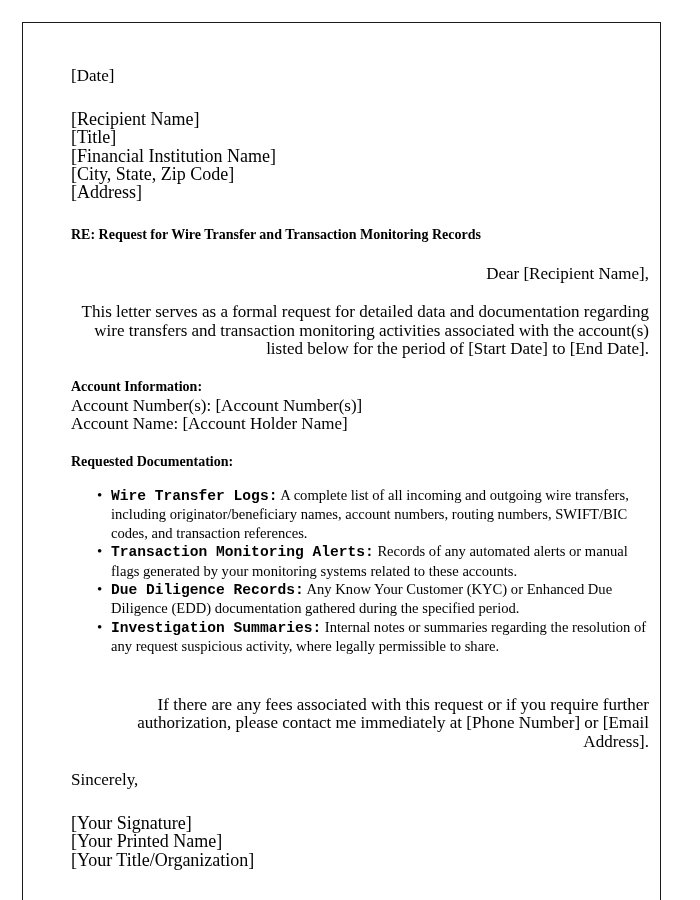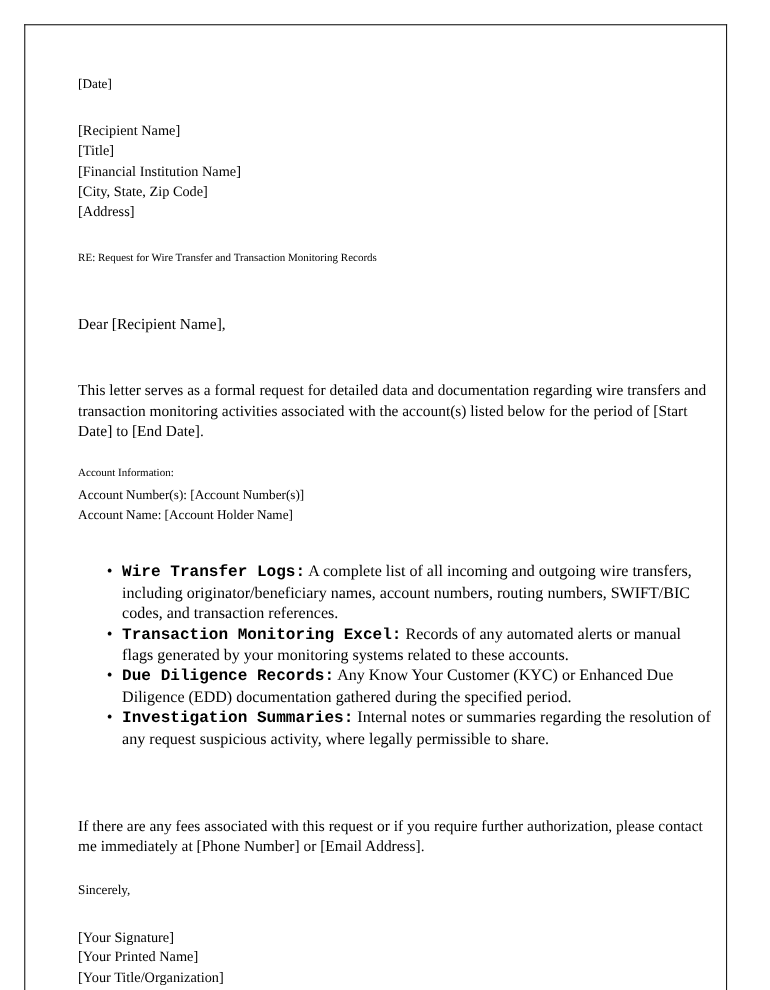--- a/index.html
+++ b/index.html
@@ -28,40 +28,39 @@
   }
 
   .letter-body {
     position: absolute;
     left: 48px;
     top: 44px;
     width: 578px;
   }
 
   .line {
-    font-size: 12px;
+    font-size: 17px;
     line-height: 18.2px;
     white-space: pre-wrap;
   }
 
   .block-gap-lg { height: 25px; }
   .block-gap-md { height: 20px; }
   .block-gap-sm { height: 14px; }
 
   .heading {
-    font-size: 10px;
+    font-size: 14px;
     line-height: 18.6px;
-    font-weight: normal;
+    font-weight: bold;
   }
 
   .para {
-    font-size: 14px;
+    font-size: 17px;
     line-height: 18.4px;
-    text-align: left;
-    margin-top: 22px;
+    text-align: right;
   }
 
   .bullet-list {
     margin: 0;
     padding: 0;
     list-style: none;
   }
   .bullet-item {
     position: relative;
     padding-left: 40px;
@@ -74,21 +73,21 @@
     left: 26px;
     top: 0;
     font-size: 15px;
     line-height: 18.4px;
   }
   .bullet-term {
     font-weight: bold;
     font-family: Liberation Mono, monospace;
   }
   .addr-line {
-    font-size: 13px;
+    font-size: 18px;
     line-height: 18.2px;
   }
 </style>
 </head>
 <body>
 
 <div class="page-frame">
   <div class="letter-body">
 
     <div class="line">[Date]</div>
@@ -116,31 +115,32 @@
     <div class="para">This letter serves as a formal request for detailed data and documentation regarding wire transfers and transaction monitoring activities associated with the account(s) listed below for the period of [Start Date] to [End Date].</div>
 
     <div class="block-gap-md"></div>
 
     <div class="heading">Account Information:</div>
     <div class="line">Account Number(s): [Account Number(s)]</div>
     <div class="line">Account Name: [Account Holder Name]</div>
 
     <div class="block-gap-md"></div>
 
+    <div class="heading">Requested Documentation:</div>
 
     <div class="block-gap-sm"></div>
 
     <ul class="bullet-list">
       <li class="bullet-item">
         <span class="bullet-marker">•</span>
         <span class="bullet-term">Wire Transfer Logs:</span><span> A complete list of all incoming and outgoing wire transfers, including originator/beneficiary names, account numbers, routing numbers, SWIFT/BIC codes, and transaction references.</span>
       </li>
       <li class="bullet-item">
         <span class="bullet-marker">•</span>
-        <span class="bullet-term">Transaction Monitoring Excel:</span><span> Records of any automated alerts or manual flags generated by your monitoring systems related to these accounts.</span>
+        <span class="bullet-term">Transaction Monitoring Alerts:</span><span> Records of any automated alerts or manual flags generated by your monitoring systems related to these accounts.</span>
       </li>
       <li class="bullet-item">
         <span class="bullet-marker">•</span>
         <span class="bullet-term">Due Diligence Records:</span><span> Any Know Your Customer (KYC) or Enhanced Due Diligence (EDD) documentation gathered during the specified period.</span>
       </li>
       <li class="bullet-item">
         <span class="bullet-marker">•</span>
         <span class="bullet-term">Investigation Summaries:</span><span> Internal notes or summaries regarding the resolution of any request suspicious activity, where legally permissible to share.</span>
       </li>
     </ul>

